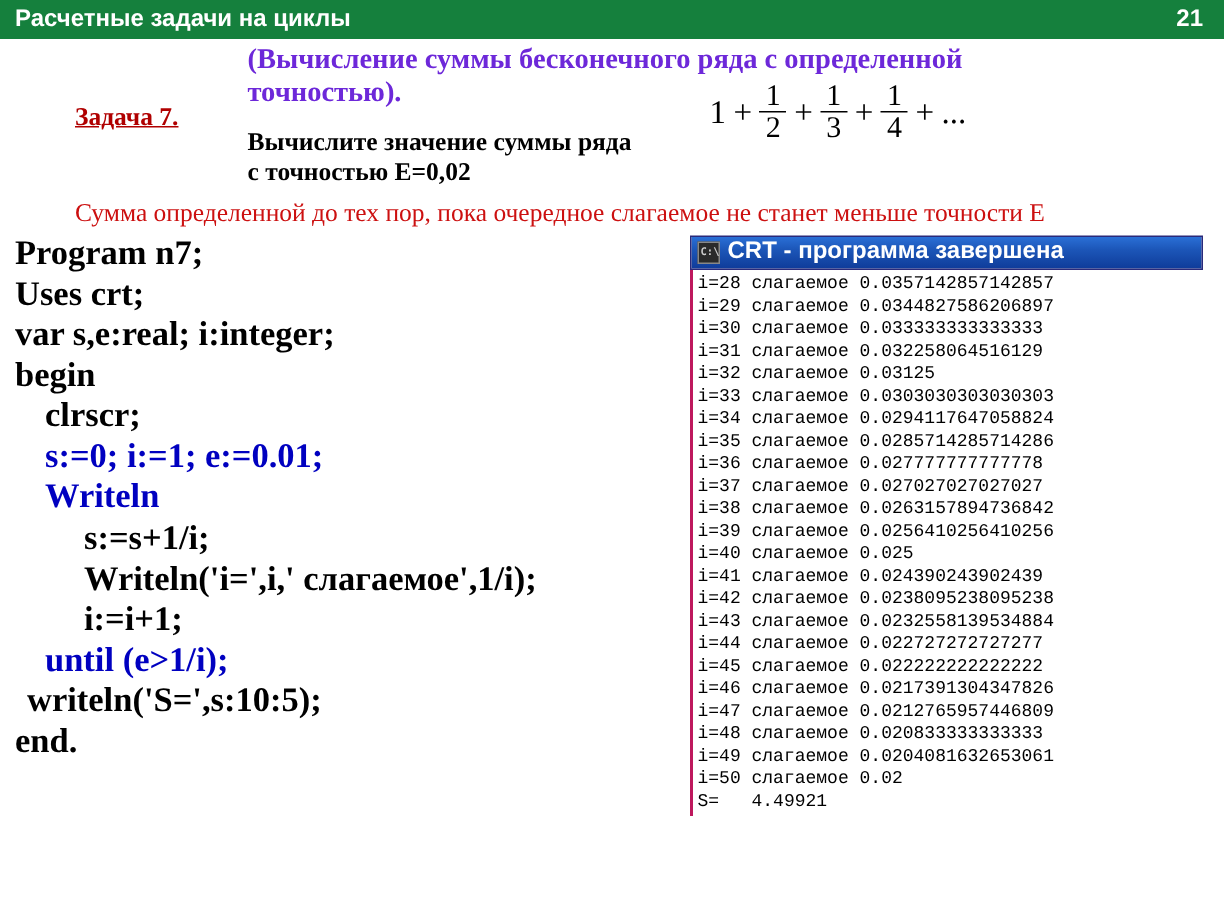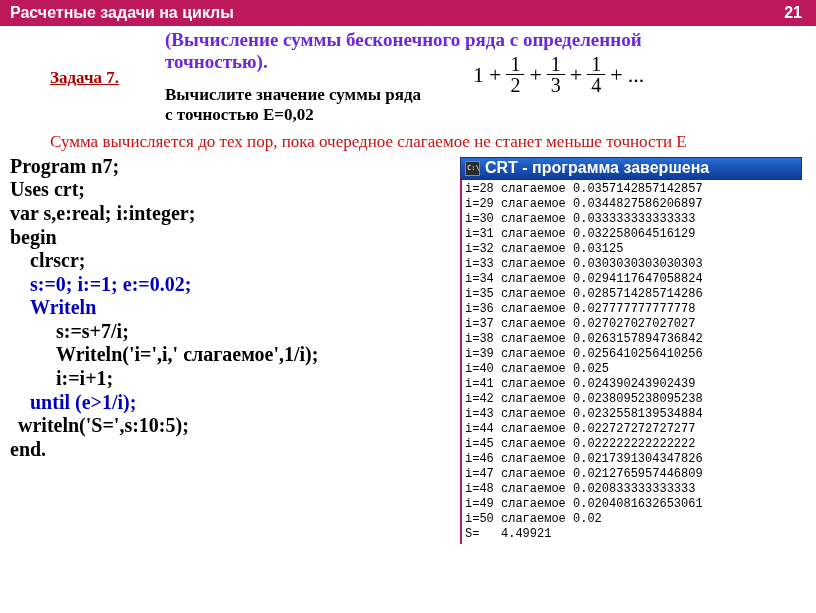--- a/index.html
+++ b/index.html
@@ -5,21 +5,21 @@
   * { margin: 0; padding: 0; box-sizing: border-box; }
   body {
     font-family: "Times New Roman", serif;
     background: #fff;
     width: 816px;
     height: 613px;
     overflow: hidden;
     position: relative;
   }
   .header {
-    background: #be185d;
+    background: #15803d;
     color: #fff;
     display: flex;
     justify-content: space-between;
     align-items: center;
     padding: 3px 14px 3px 10px;
     height: 26px;
     font-family: Arial, sans-serif;
   }
   .header .title { font-weight: bold; font-size: 16px; }
   .header .num { font-weight: bold; font-size: 16px; margin-left: 46px; }
@@ -70,21 +70,21 @@
   .frac .d { padding: 0 4px; }
   .note {
     color: #cc1010;
     font-size: 17px;
     margin: 6px 0 2px 40px;
     line-height: 1.25;
     width: 720px;
   }
   .main { display: flex; }
   .code {
-    font-size: 20px;
+    font-size: 23px;
     line-height: 1.18;
     width: 450px;
     flex-shrink: 0;
   }
   .code .plain { font-weight: bold; }
   .code .blue { color: #0000c0; font-weight: bold; }
   .code .ind1 { padding-left: 20px; }
   .code .ind2 { padding-left: 46px; }
   .code .ind0a { padding-left: 8px; }
   .crt {
@@ -145,32 +145,32 @@
         <span>(Вычисление суммы бесконечного ряда с определенной</span><br>
         <span>точностью).</span>
       </div>
       <div class="problem-desc">
         <span>Вычислите значение суммы ряда</span><br>
         <span>с точностью Е=0,02</span>
       </div>
     </div>
   </div>
 
-  <div class="note">Сумма вычисляется до тех пор, пока очередное слагаемое не станет меньше точности Е</div>
+  <div class="note">Сумма определенной до тех пор, пока очередное слагаемое не станет меньше точности Е</div>
 
   <div class="main">
     <div class="code">
       <div class="plain">Program n7;</div>
       <div class="plain">Uses crt;</div>
       <div class="plain">var  s,e:real;   i:integer;</div>
       <div class="plain">begin</div>
       <div class="plain ind1">clrscr;</div>
-      <div class="blue ind1">s:=0;  i:=1;  e:=0.02;</div>
+      <div class="blue ind1">s:=0;  i:=1;  e:=0.01;</div>
       <div class="blue ind1">Writeln</div>
-      <div class="plain ind2">s:=s+7/i;</div>
+      <div class="plain ind2">s:=s+1/i;</div>
       <div class="plain ind2">Writeln('i=',i,' слагаемое',1/i);</div>
       <div class="plain ind2">i:=i+1;</div>
       <div class="blue ind1">until (e&gt;1/i);</div>
       <div class="plain ind0a">writeln('S=',s:10:5);</div>
       <div class="plain">end.</div>
     </div>
 
     <div class="crt">
       <div class="crt-title">
         <span class="crt-icon"></span>

